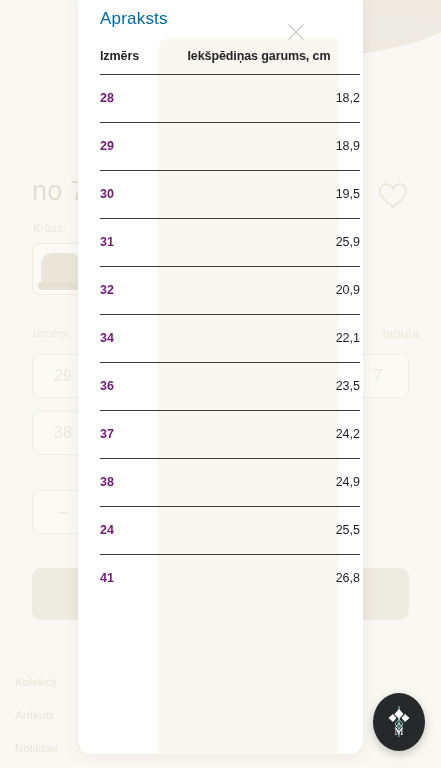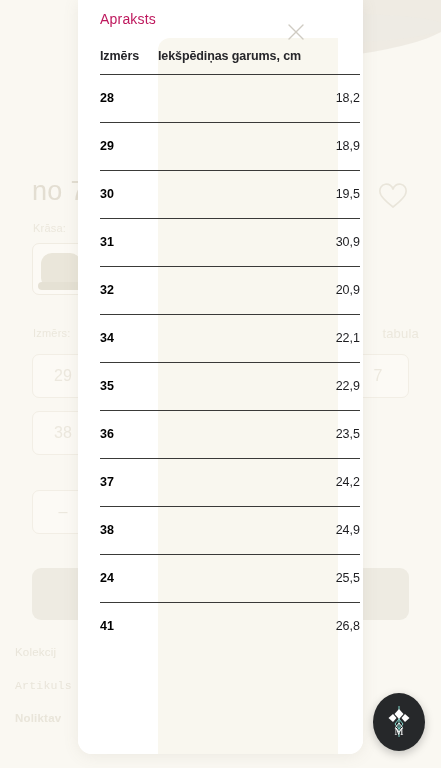--- a/index.html
+++ b/index.html
@@ -134,24 +134,25 @@
     border-radius: 9px;
     background: #eeebe2;
   }
 
   .bg-meta {
     position: absolute;
     left: 15px;
     font-size: 11.5px;
     color: #e9e5da;
     letter-spacing: .2px;
+    margin-top: 30px;
   }
   .meta-1 { top: 646px; }
-  .meta-2 { top: 679px; font-family: Liberation Mono, monospace; }
-  .meta-3 { top: 712px; font-weight: bold; }
+  .meta-2 { top: 679px; }
+  .meta-3 { top: 712px; }
 
   .bg-heart {
     position: absolute;
     right: 33px;
     top: 183px;
     width: 30px;
     height: 28px;
   }
   .bg-heart svg { width: 100%; height: 100%; display: block; }
 
@@ -173,22 +174,22 @@
     top: 0;
     left: 0;
     width: 100%;
     height: 38px;
     background: #ffffff;
     display: flex;
     align-items: center;
     padding-left: 22px;
   }
   .tab-label {
-    font-size: 14px;
-    color: #be185d;
+    font-size: 17px;
+    color: #0369a1;
     letter-spacing: .2px;
   }
 
   .modal-close {
     position: absolute;
     left: 284px;
     top: 20px;
     width: 24px;
     height: 24px;
     cursor: pointer;
@@ -236,30 +237,30 @@
   }
 
   table.size-table thead th {
     height: 36px;
     font-size: 12.5px;
     font-weight: 700;
     color: #26262a;
     letter-spacing: -.1px;
   }
   th.col-size  { width: 58px;  text-align: left; }
-  th.col-len   { width: 202px; text-align: left; padding-left: 6px; }
+  th.col-len   { width: 202px; text-align: center; padding-left: 6px; }
 
   table.size-table tbody tr {
     border-top: 1.6px solid #3a3a38;
   }
 
   td.cell-size {
     font-size: 12.5px;
     font-weight: 700;
-    color: #000000;
+    color: #701a75;
     text-align: left;
     padding-left: 1px;
   }
   td.cell-len {
     font-size: 12.5px;
     font-weight: 400;
     color: #1d1d20;
     text-align: right;
     padding-left: 6px;
   }
@@ -344,33 +345,29 @@
           <tr>
             <td class="cell-size">29</td>
             <td class="cell-len">18,9</td>
           </tr>
           <tr>
             <td class="cell-size">30</td>
             <td class="cell-len">19,5</td>
           </tr>
           <tr>
             <td class="cell-size">31</td>
-            <td class="cell-len">30,9</td>
+            <td class="cell-len">25,9</td>
           </tr>
           <tr>
             <td class="cell-size">32</td>
             <td class="cell-len">20,9</td>
           </tr>
           <tr>
             <td class="cell-size">34</td>
             <td class="cell-len">22,1</td>
-          </tr>
-          <tr>
-            <td class="cell-size">35</td>
-            <td class="cell-len">22,9</td>
           </tr>
           <tr>
             <td class="cell-size">36</td>
             <td class="cell-len">23,5</td>
           </tr>
           <tr>
             <td class="cell-size">37</td>
             <td class="cell-len">24,2</td>
           </tr>
           <tr>

